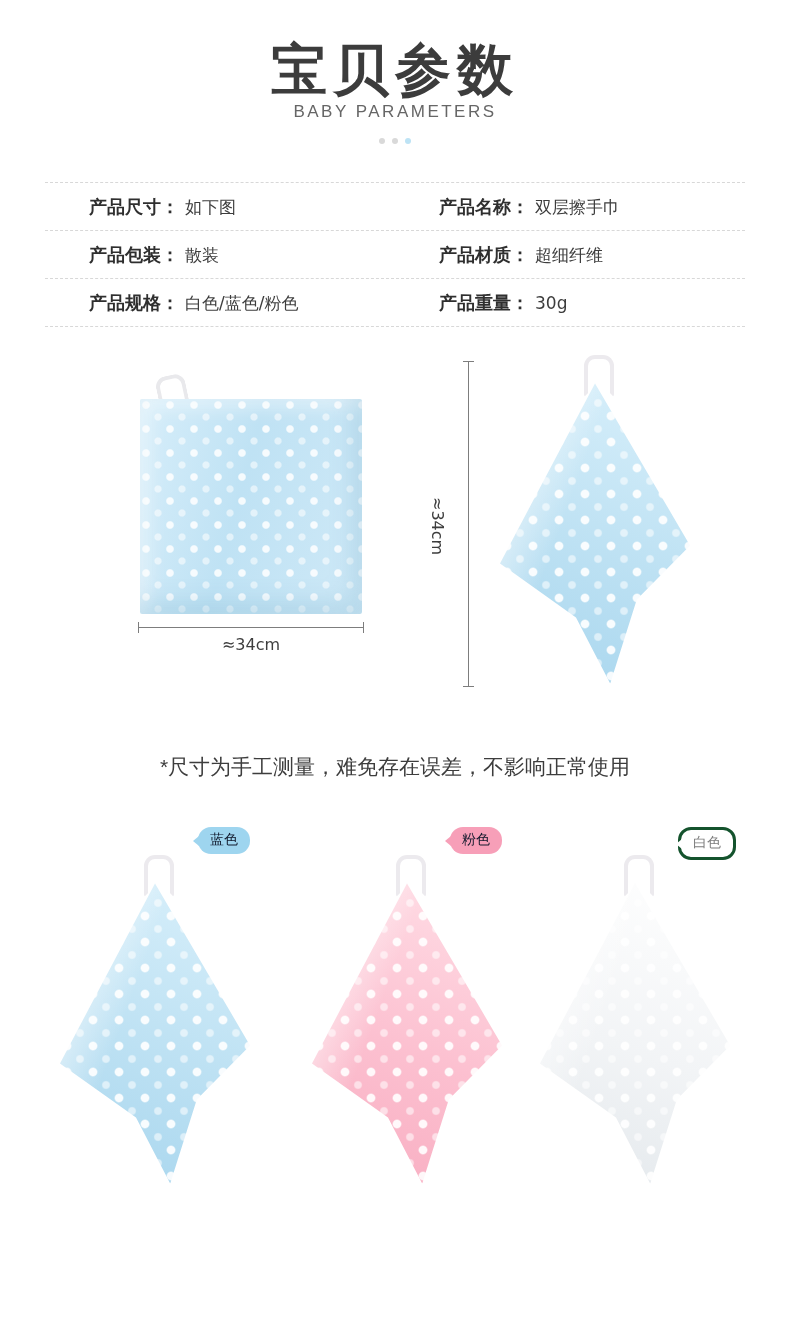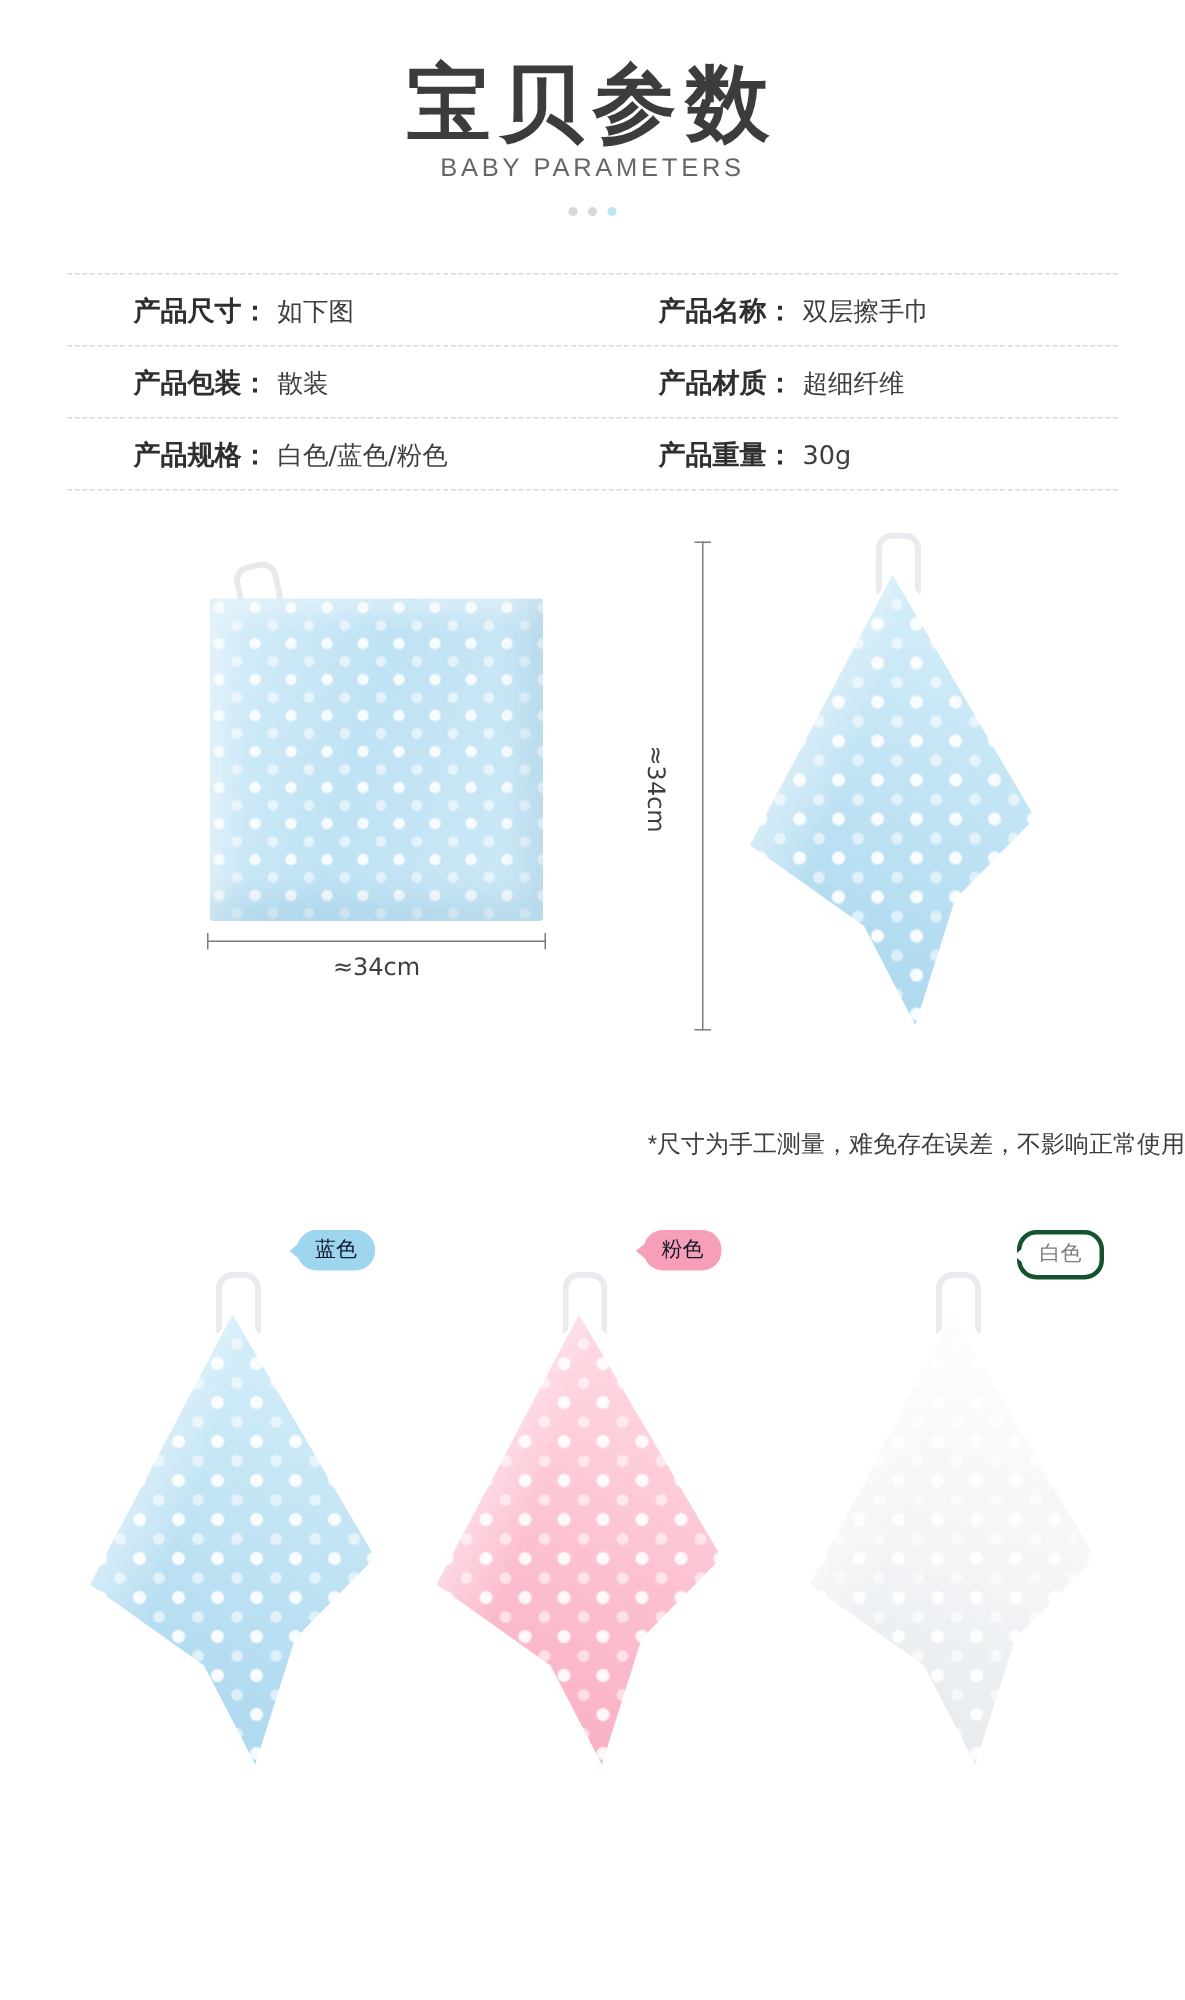--- a/index.html
+++ b/index.html
@@ -225,40 +225,40 @@
       linear-gradient(200deg, var(--c1) 0%, var(--c2) 55%, var(--c3) 100%);
     background-size: 26px 26px, 26px 26px, 100% 100%, 100% 100%;
     filter: drop-shadow(0 6px 10px rgba(150,170,185,0.22));
   }
   .blue   { --c1: #d9f0fb; --c2: #bde1f3; --c3: #a8d6ee; }
   .pink   { --c1: #ffdfe7; --c2: #fcc0d0; --c3: #f8adc1; }
   .white  { --c1: #ffffff; --c2: #f2f4f6; --c3: #e3e8ec; }
 
   .note {
     margin-top: 4px;
-    text-align: right;
-    font-size: 16px;
+    text-align: center;
+    font-size: 21px;
     color: #3d3d3d;
     font-family: Liberation Sans, sans-serif;
   }
 
   
   .colors {
     position: relative;
     margin-top: 38px;
     height: 380px;
   }
   .color-item {
     position: absolute;
     top: 0;
     width: 190px;
     height: 360px;
   }
   .color-item.c1 { left: 60px; }
-  .color-item.c2 { left: 291px; }
+  .color-item.c2 { left: 312px; }
   .color-item.c3 { left: 540px; }
 
   .color-badge {
     position: absolute;
     top: 8px;
     left: 138px;
     padding: 4px 12px 5px;
     border-radius: 13px;
     font-size: 14px;
     color: #ffffff;

